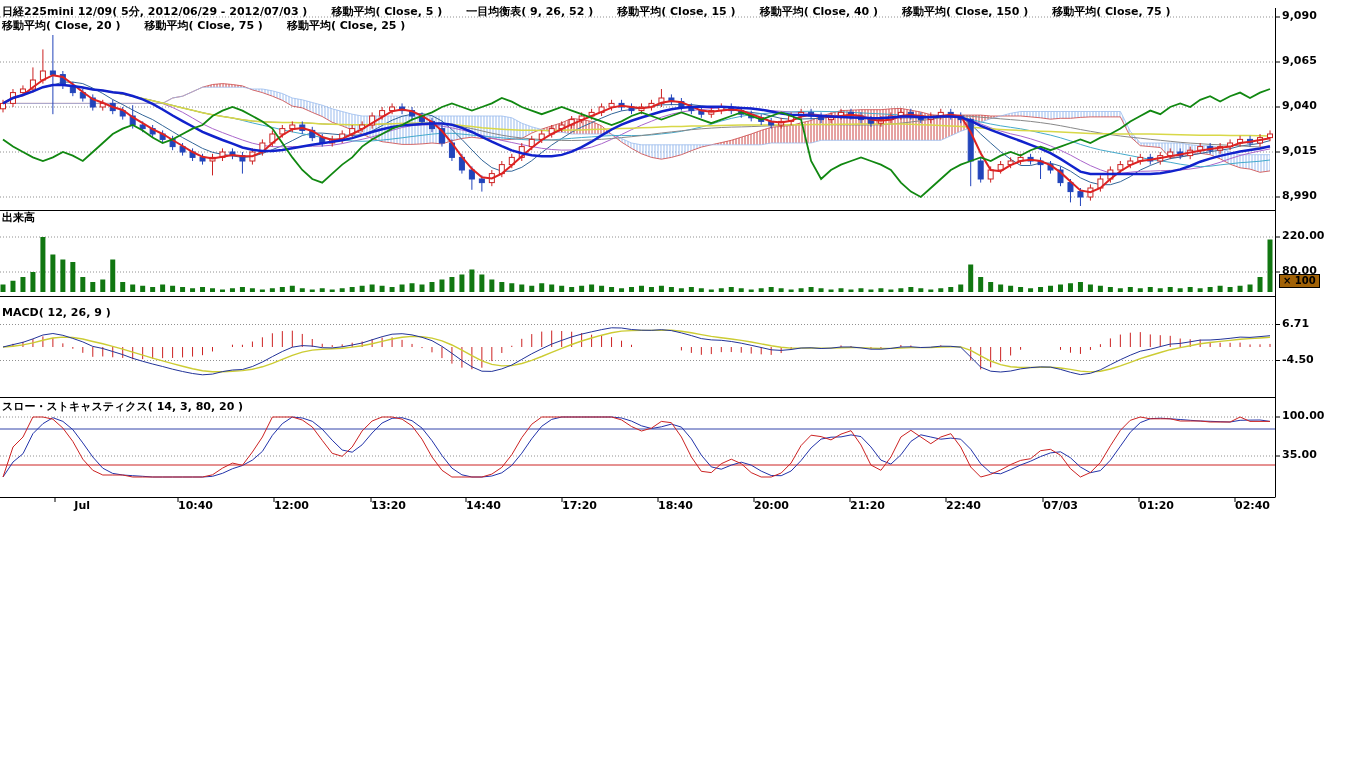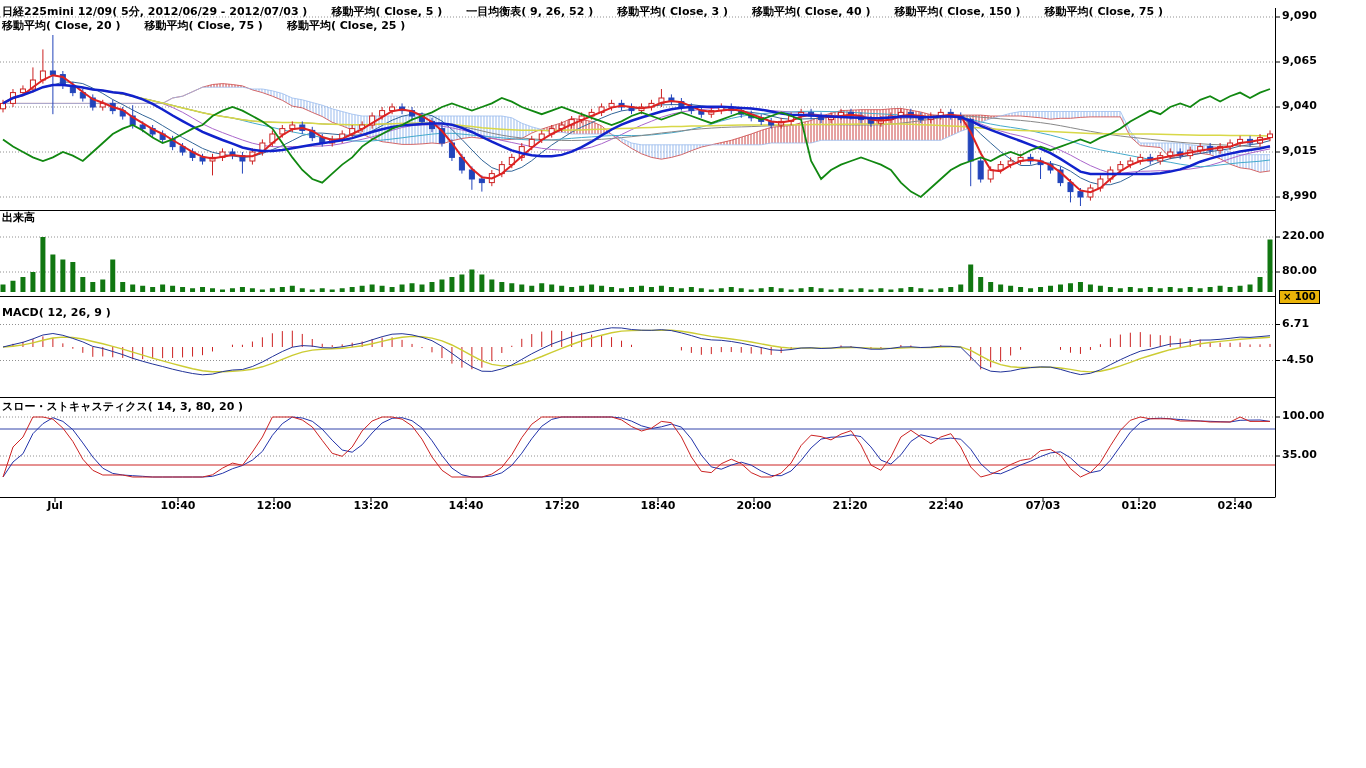--- a/index.html
+++ b/index.html
@@ -4,22 +4,22 @@
 <style>
   html,body{margin:0;padding:0;background:#ffffff;}
   body{width:1366px;height:768px;font-family:"DejaVu Sans",sans-serif;}
   .screen{position:relative;width:1366px;height:768px;overflow:hidden;background:#fff;font-weight:bold;}
   #chart-svg{position:absolute;left:0;top:0;}
   .hdr{position:absolute;left:2px;display:flex;gap:24px;font-size:11px;color:#000;white-space:nowrap;line-height:12px;}
   .r1{top:6px;}
   .r2{top:20px;}
   .plabel{position:absolute;left:2px;font-size:11px;color:#000;line-height:12px;}
   .ylab{position:absolute;left:1282px;font-size:11px;color:#000;line-height:12px;white-space:nowrap;}
-  .xlab{position:absolute;top:499px;width:70px;text-align:center;font-size:11px;color:#000;}
-  .mult-box{position:absolute;left:1279px;top:290px;border:1px solid #000;background:#eab308;font-size:10px;line-height:12px;padding:0 3px;color:#000;}
+  .xlab{position:absolute;top:499px;width:70px;text-align:right;font-size:11px;color:#000;}
+  .mult-box{position:absolute;left:1279px;top:274px;border:1px solid #000;background:#a16207;font-size:10px;line-height:12px;padding:0 3px;color:#000;}
 </style>
 </head>
 <body>
 
 <div class="screen">
 
   <svg id="chart-svg" width="1366" height="520">
       <defs>
         <pattern id="hatchRed" width="3" height="3" patternUnits="userSpaceOnUse">
           <line x1="1" y1="0" x2="1" y2="3" stroke="#cc4444" stroke-width="1"></line>
@@ -684,21 +684,21 @@
       <line x1="946" y1="497.5" x2="946" y2="502" stroke="#000000" stroke-width="1"></line>
       <line x1="1043" y1="497.5" x2="1043" y2="502" stroke="#000000" stroke-width="1"></line>
       <line x1="1139" y1="497.5" x2="1139" y2="502" stroke="#000000" stroke-width="1"></line>
       <line x1="1235" y1="497.5" x2="1235" y2="502" stroke="#000000" stroke-width="1"></line>
     </svg>
 
   <div class="hdr r1">
     <span>日経225mini 12/09( 5分, 2012/06/29 - 2012/07/03 )</span>
     <span>移動平均( Close, 5 )</span>
     <span>一目均衡表( 9, 26, 52 )</span>
-    <span>移動平均( Close, 3 )</span>
+    <span>移動平均( Close, 15 )</span>
     <span>移動平均( Close, 40 )</span>
     <span>移動平均( Close, 150 )</span>
     <span>移動平均( Close, 75 )</span>
   </div>
   <div class="hdr r2">
     <span>移動平均( Close, 20 )</span>
     <span>移動平均( Close, 75 )</span>
     <span>移動平均( Close, 25 )</span>
   </div>
 

